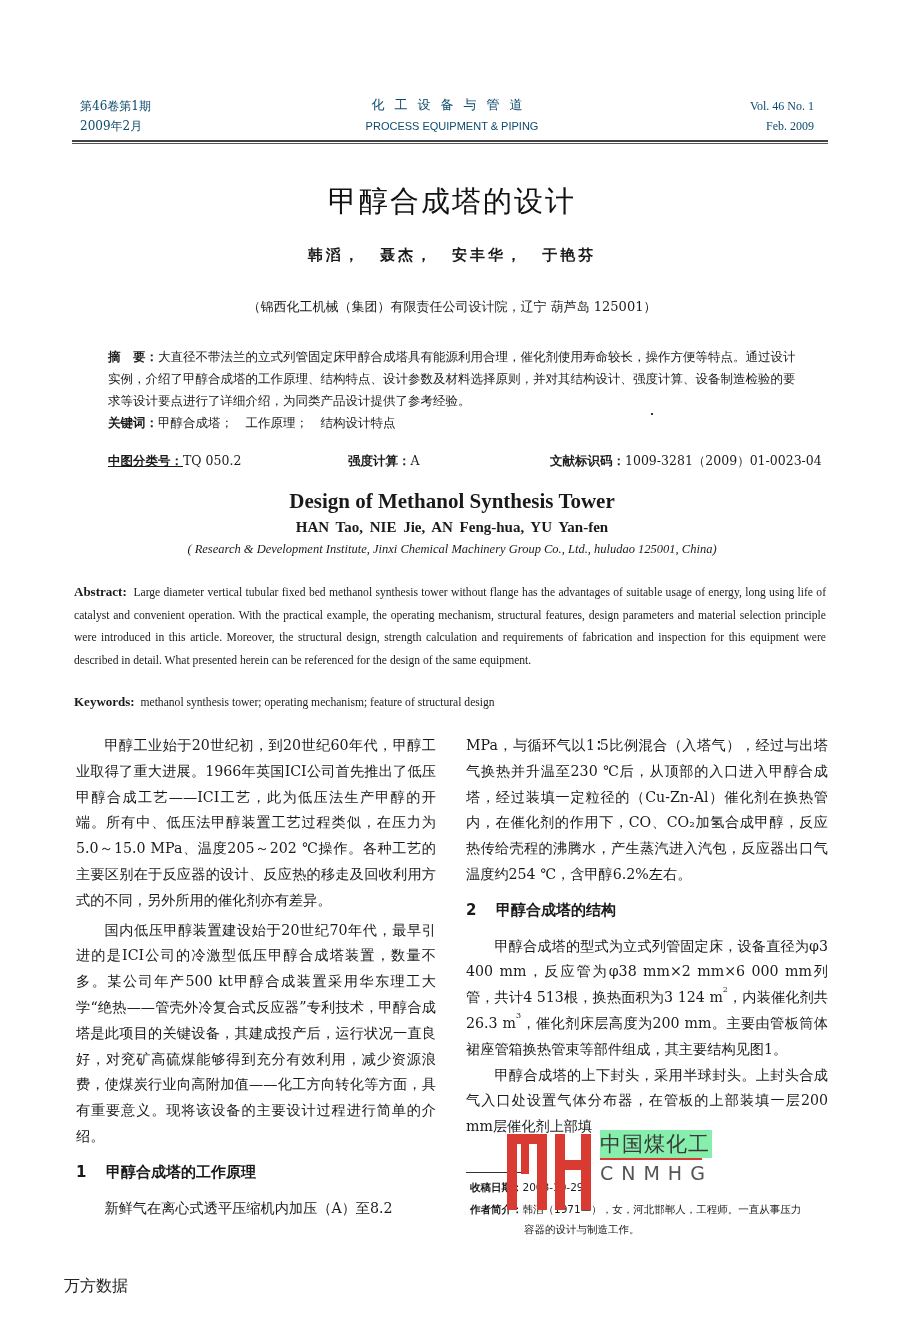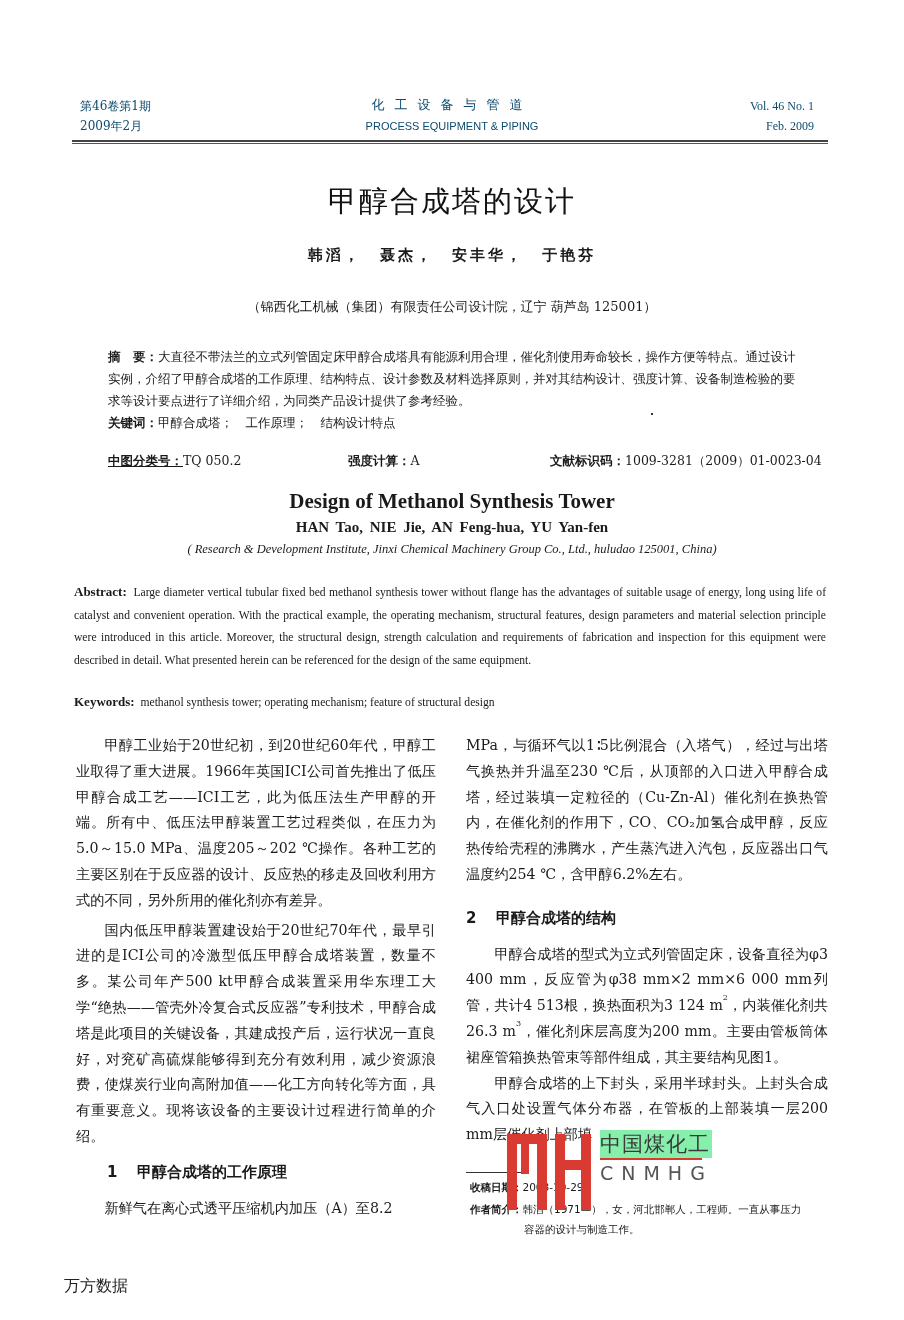--- a/index.html
+++ b/index.html
@@ -38,21 +38,21 @@
   .abstract-en .lbl { font-weight: bold; font-size: 13px; }
   .keywords-en { left: 74px; width: 752px; top: 694px; font-family: "Liberation Serif", serif; font-size: 11.6px; }
   .keywords-en .lbl { font-weight: bold; font-size: 13px; }
 
   .col { font-size: 14.2px; line-height: 25.8px; text-align: justify; }
   .col p { margin: 0; text-indent: 2em; }
   .col-left { left: 76px; width: 360px; top: 733px; }
   .col-right { left: 466px; width: 362px; top: 733px; }
   .sec-head { font-family: "DejaVu Sans", sans-serif; font-weight: bold; font-size: 15px; margin: 8px 0 10px 0; text-indent: 0 !important; }
   .sec-head .num { display: inline-block; width: 30px; }
-  .col-left .sec-head { margin-top: 10px; margin-left: 31px; }
+  .col-left .sec-head { margin-top: 10px; }
   sup { font-size: 8px; vertical-align: top; line-height: 10px; }
 
   .footnote-rule { left: 466px; width: 60px; top: 1172px; border-top: 1px solid #333; }
   .footnote { left: 470px; width: 360px; font-size: 10.5px; line-height: 20px; font-weight: bold; font-family: "DejaVu Sans", sans-serif; }
   .fn1 { top: 1177px; }
   .fn2 { top: 1199px; }
   .fn2 .cont { display: block; padding-left: 54px; }
 
   .watermark-logo { left: 503px; top: 1130px; width: 90px; height: 80px; }
   .logo-text-cn { left: 600px; top: 1130px; font-family: "DejaVu Sans", sans-serif; font-size: 21px; color: #3a3a3a; letter-spacing: 1px; background: #86efac; padding-right: 2px; }
@@ -118,21 +118,21 @@
   <p>甲醇工业始于20世纪初，到20世纪60年代，甲醇工业取得了重大进展。1966年英国ICI公司首先推出了低压甲醇合成工艺——ICI工艺，此为低压法生产甲醇的开端。所有中、低压法甲醇装置工艺过程类似，在压力为5.0～15.0 MPa、温度205～202 ℃操作。各种工艺的主要区别在于反应器的设计、反应热的移走及回收利用方式的不同，另外所用的催化剂亦有差异。</p>
   <p style="margin-top:4px;">国内低压甲醇装置建设始于20世纪70年代，最早引进的是ICI公司的冷激型低压甲醇合成塔装置，数量不多。某公司年产500 kt甲醇合成装置采用华东理工大学“绝热——管壳外冷复合式反应器”专利技术，甲醇合成塔是此项目的关键设备，其建成投产后，运行状况一直良好，对兖矿高硫煤能够得到充分有效利用，减少资源浪费，使煤炭行业向高附加值——化工方向转化等方面，具有重要意义。现将该设备的主要设计过程进行简单的介绍。</p>
   <div class="sec-head">
     <span class="num">1</span><span>甲醇合成塔的工作原理</span>
   </div>
   <p>新鲜气在离心式透平压缩机内加压（A）至8.2</p>
 </div>
 
 <div class="abs col col-right">
   <p style="text-indent:0;">MPa，与循环气以1∶5比例混合（入塔气），经过与出塔气换热并升温至230 ℃后，从顶部的入口进入甲醇合成塔，经过装填一定粒径的（Cu-Zn-Al）催化剂在换热管内，在催化剂的作用下，CO、CO₂加氢合成甲醇，反应热传给壳程的沸腾水，产生蒸汽进入汽包，反应器出口气温度约254 ℃，含甲醇6.2%左右。</p>
-  <div class="sec-head" style="margin-top:18px;">
+  <div class="sec-head" style="margin-top:10px;">
     <span class="num">2</span><span>甲醇合成塔的结构</span>
   </div>
   <p><span>甲醇合成塔的型式为立式列管固定床，设备直径为φ3 400 mm，反应管为φ38 mm×2 mm×6 000 mm列管，共计4 513根，换热面积为3 124 m</span><sup>2</sup><span>，内装催化剂共26.3 m</span><sup>3</sup><span>，催化剂床层高度为200 mm。主要由管板筒体裙座管箱换热管束等部件组成，其主要结构见图1。</span></p>
   <p>甲醇合成塔的上下封头，采用半球封头。上封头合成气入口处设置气体分布器，在管板的上部装填一层200 mm层催化剂上部填</p>
 </div>
 
 <div class="abs footnote-rule"></div>
 <div class="abs footnote fn1">
   <span>收稿日期：</span><span style="font-weight:normal;">2008-10-29</span>
 </div>

